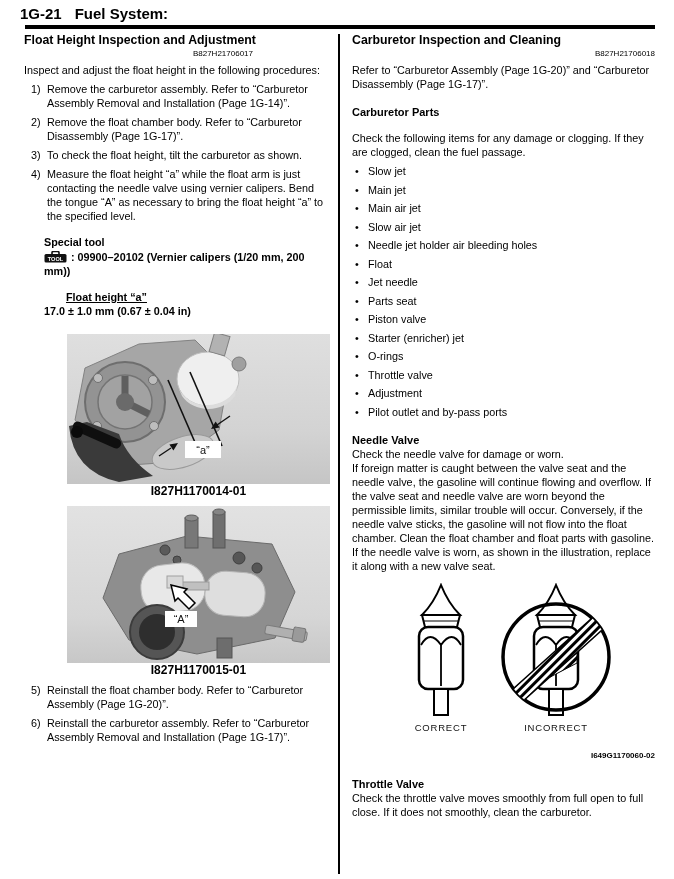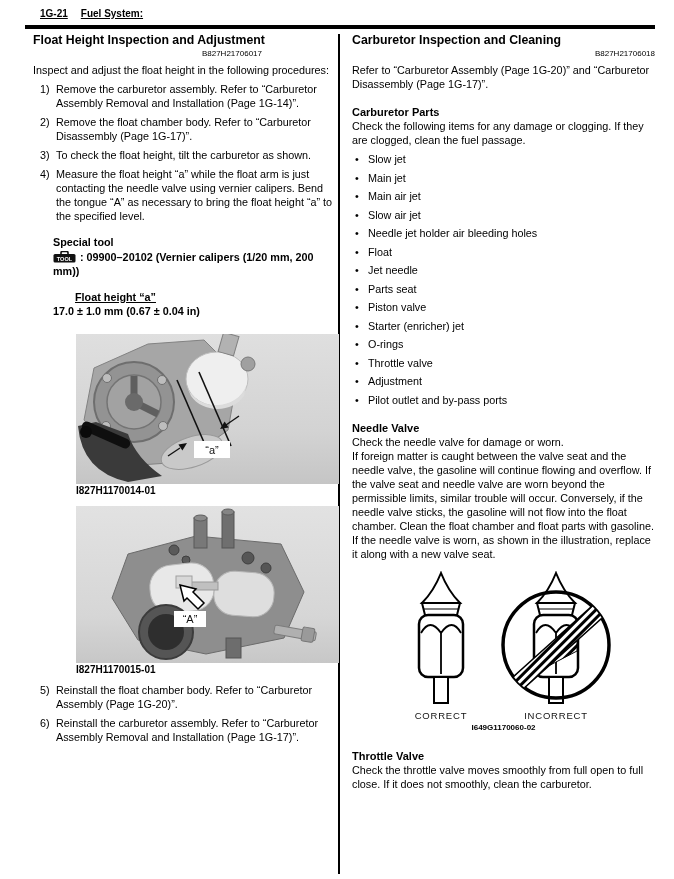--- a/index.html
+++ b/index.html
@@ -4,27 +4,27 @@
 <style>
   * { box-sizing: border-box; }
   html,body { margin:0; padding:0; }
   body {
     width:674px; height:879px; position:relative; overflow:hidden;
     background:#ffffff; color:#000;
     font-family:"Liberation Sans","DejaVu Sans",sans-serif;
     font-size:10.8px; line-height:14px;
     -webkit-font-smoothing:antialiased;
   }
-  .masthead { position:absolute; top:7px; left:40px; font-weight:bold; font-size:10px; line-height:14px;text-decoration:underline; }
+  .masthead { position:absolute; top:7px; left:20px; font-weight:bold; font-size:15px; line-height:14px; }
   .masthead .mh-code { margin-right:13px; }
   .top-rule { position:absolute; top:25px; left:25px; width:630px; height:4px; background:#000; }
   .col-divider { position:absolute; top:34px; bottom:5px; left:338px; width:2px; background:#000; }
 
   .col { position:absolute; top:33px; }
-  .col-left  { left:33px;  width:307px; }
+  .col-left  { left:24px;  width:307px; }
   .col-right { left:352px; width:303px; }
 
   .section-title { font-size:12.3px; font-weight:bold; line-height:15px; margin:0; }
   .ref-code { font-size:8px; line-height:9px; text-align:right; margin-top:1px; }
   .col-left .ref-code { width:229px; }
   .col-right .ref-code { width:100%;text-align:right; }
 
   .body-p { margin:4px 0 0 0; }
   .intro { margin-top:5px; }
 
@@ -34,31 +34,31 @@
 
   .tool-block { margin:12px 0 0 20px; font-weight:bold; }
   .tool-line { margin-top:1px; width:272px; }
   .tool-line svg { vertical-align:-2px; margin-right:4px; }
 
   .spec-block { margin:12px 0 0 20px; font-weight:bold; }
   .spec-label { text-decoration:underline;padding-left:22px; }
 
   .figure { margin:16px 0 0 43px; width:263px; }
   .figure svg.photo { display:block; }
-  .fig-code { font-size:10px; font-weight:bold; line-height:10px; text-align:left; margin-top:2px; }
+  .fig-code { font-size:12px; font-weight:bold; line-height:10px; text-align:center; margin-top:2px; }
 
   .sub-title { font-size:11px; font-weight:bold; line-height:14px; margin:14px 0 0 0; }
 
   .bullets { list-style:none; margin:5px 0 0 0; padding:0; }
   .bullets li { position:relative; padding-left:16px; margin-top:4.5px; }
   .bullets li::before { content:"\2022"; position:absolute; left:3px; }
 
   .needle-figure { margin:10px 0 0 26px; width:250px; }
   .needle-figure svg { display:block; }
-  .needle-fig-code { font-size:8px; font-weight:bold; line-height:10px; text-align:center; margin-top:0; width:100%; }
+  .needle-fig-code { font-size:8px; font-weight:bold; line-height:10px; text-align:right; margin-top:16px; width:100%; }
 </style>
 </head>
 <body>
 
 <div class="masthead">
   <span class="mh-code">1G-21</span><span>Fuel System:</span>
 </div>
 <div class="top-rule"></div>
 <div class="col-divider"></div>
 
@@ -208,21 +208,21 @@
   </div>
 </div>
 
 <div class="col col-right">
   <h2 class="section-title">Carburetor Inspection and Cleaning</h2>
   <div class="ref-code">B827H21706018</div>
 
   <p class="body-p intro">Refer to “Carburetor Assembly (Page 1G-20)” and “Carburetor Disassembly (Page 1G-17)”.</p>
 
   <h3 class="sub-title">Carburetor Parts</h3>
-  <p class="body-p" style="margin-top:0;">Check the following items for any damage or clogging. If they are clogged, clean the fuel passage.</p>
+  <p class="body-p" style="margin-top:12px;">Check the following items for any damage or clogging. If they are clogged, clean the fuel passage.</p>
 
   <ul class="bullets">
     <li>Slow jet</li>
     <li>Main jet</li>
     <li>Main air jet</li>
     <li>Slow air jet</li>
     <li>Needle jet holder air bleeding holes</li>
     <li>Float</li>
     <li>Jet needle</li>
     <li>Parts seat</li>

